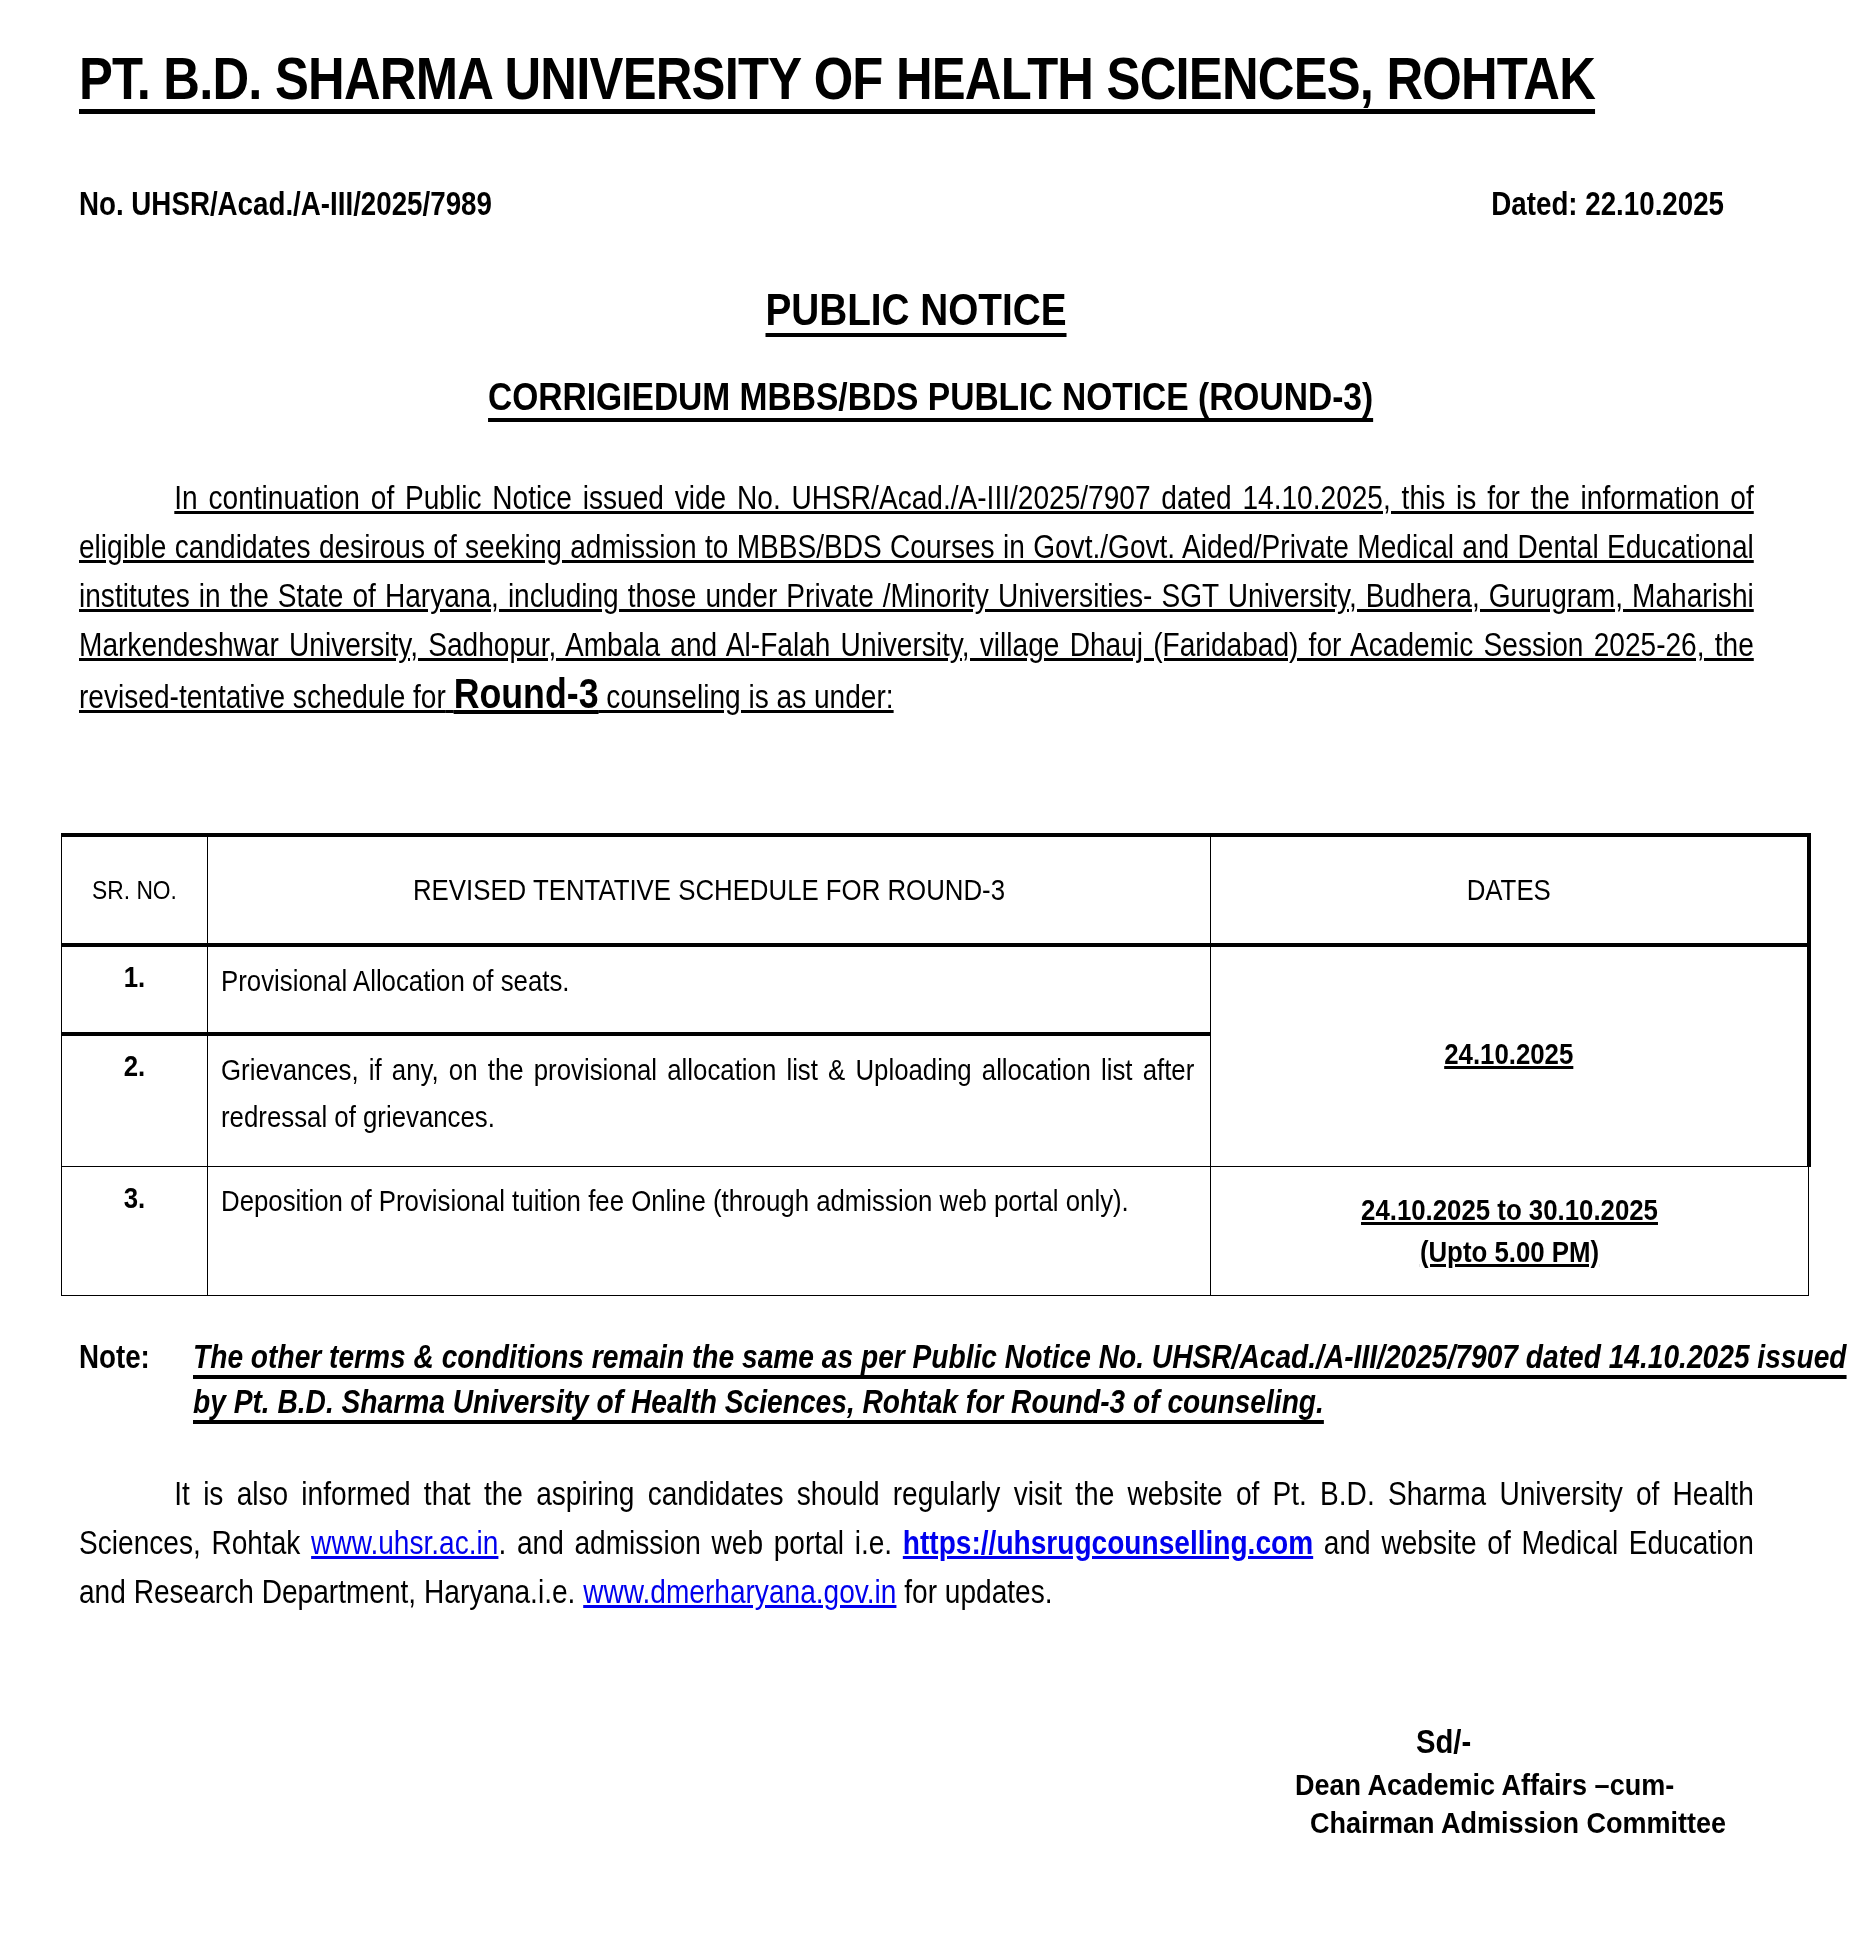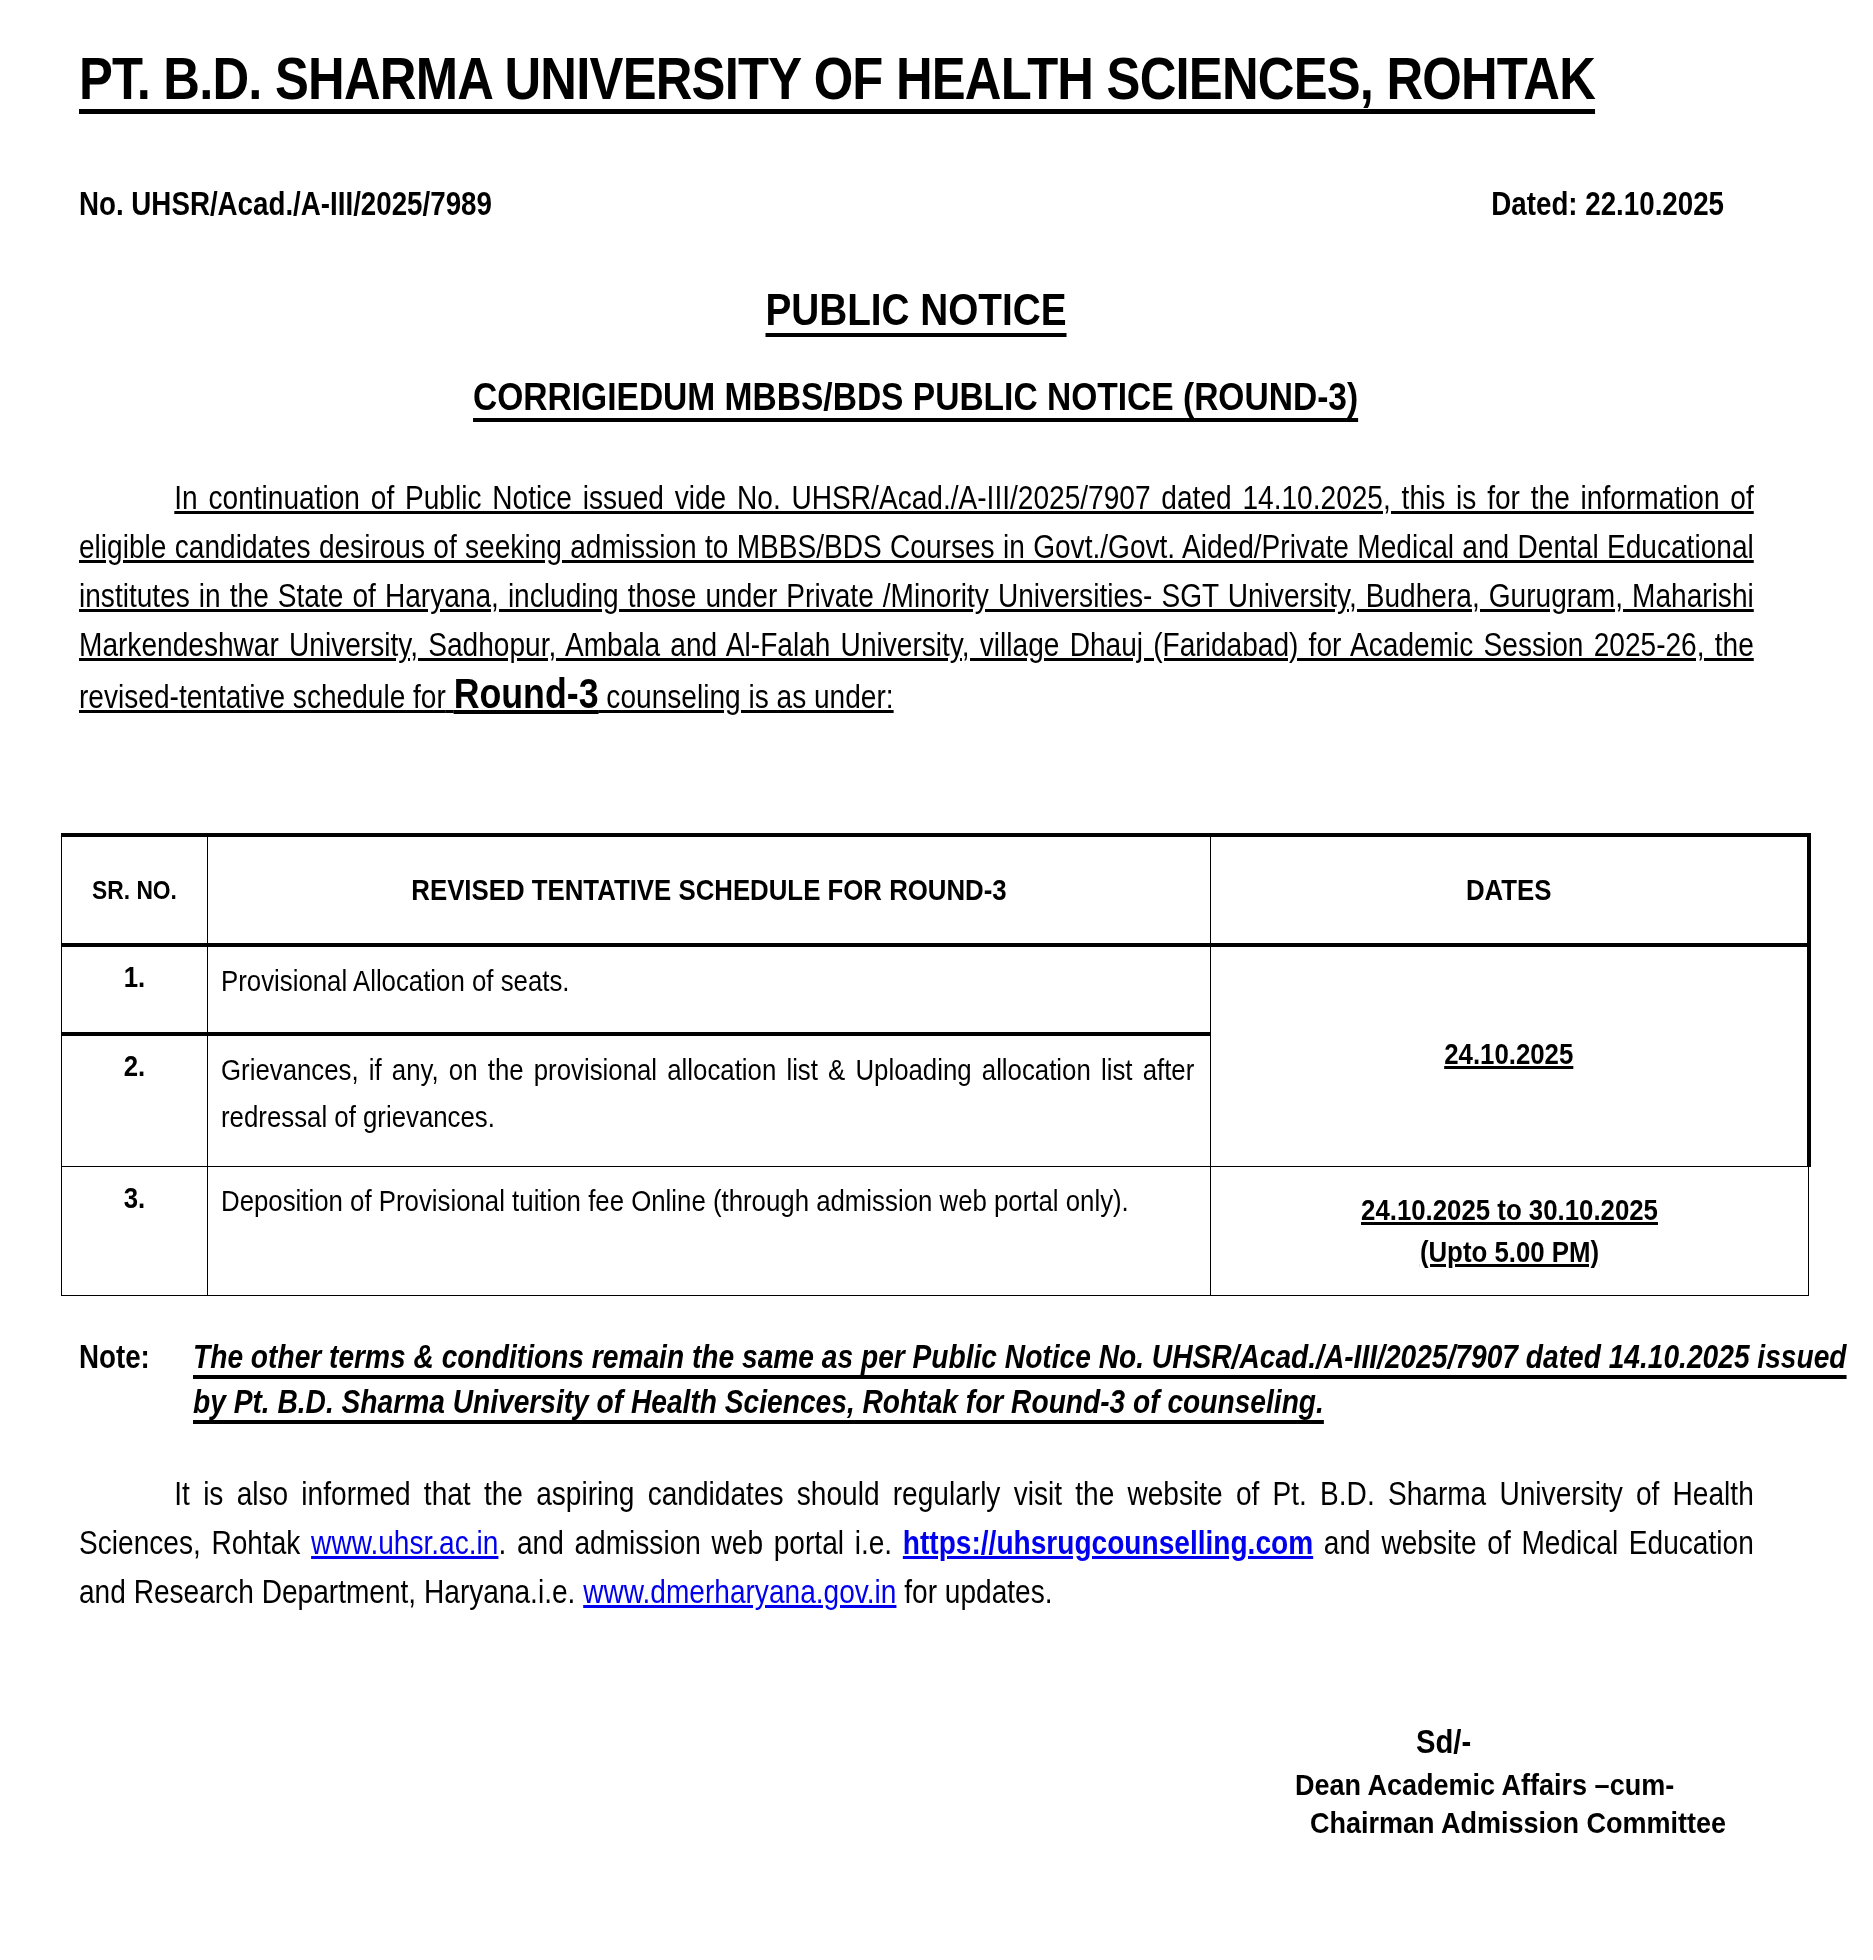--- a/index.html
+++ b/index.html
@@ -11,35 +11,35 @@
                text-decoration: underline; text-decoration-thickness: 4.7px; text-underline-offset: 9.5px; }
 
   .ref-no { position: absolute; left: 79px; top: 185px; font-size: 33px; font-weight: bold; white-space: nowrap;
             transform: scaleX(0.84); transform-origin: left top; }
   .dated { position: absolute; right: 150px; top: 185px; font-size: 33px; font-weight: bold; white-space: nowrap;
            transform: scaleX(0.84); transform-origin: right top; }
 
   .notice-title { position: absolute; left: 0; width: 1832px; top: 284px; text-align: center; }
   .notice-title span { display: inline-block; font-size: 45px; font-weight: bold; transform: scaleX(0.86);
             text-decoration: underline; text-decoration-thickness: 3.8px; text-underline-offset: 7.6px; }
-  .notice-sub { position: absolute; left: 0; width: 1832px; top: 375px; text-align: center; }
+  .notice-sub { position: absolute; left: 15px; width: 1832px; top: 375px; text-align: center; }
   .notice-sub span { display: inline-block; font-size: 39px; font-weight: bold; transform: scaleX(0.86);
             text-decoration: underline; text-decoration-thickness: 3.8px; text-underline-offset: 7.6px; }
 
   .para { position: absolute; left: 79px; width: 1675px; font-size: 33px; line-height: 49px;
           text-align: justify; }
   .para-inner { width: 1968px; transform: scaleX(0.851); transform-origin: left top; text-align: justify; }
   .indent { display: inline-block; width: 112px; }
   .round-strong { font-size: 42px; font-weight: bold; text-decoration: underline; text-decoration-thickness: 3.8px; }
 
   table.schedule { position: absolute; left: 61px; top: 833px; width: 1747px; border-collapse: collapse; table-layout: fixed; }
   table.schedule td, table.schedule th { border: 1.9px solid #000; font-size: 30px; vertical-align: top; padding: 0; }
   .cellwrap { transform: scaleX(0.86); transform-origin: left top; width: 116%; }
   .cellwrap.center { transform-origin: center top; width: 100%; text-align: center; }
-  table.schedule thead th { border-top: 4.7px solid #000; border-bottom: 4.7px solid #000; height: 106px; vertical-align: middle; font-weight: bold; }
+  table.schedule thead th { border-top: 4.7px solid #000; border-bottom: 4.7px solid #000; height: 106px; vertical-align: middle; font-weight: normal; }
   table.schedule thead th.dates-h { border-right: 4.7px solid #000; }
   .sr { text-align: center; font-weight: bold; padding-top: 13.2px !important; }
   .desc { padding: 9.5px 13.2px 0 13.2px !important; line-height: 47px; text-align: justify; }
   .row1 td { height: 72px; }
   .row1 td.desc, .row1 td.sr { border-bottom: 4.7px solid #000; }
   .row2 td { height: 117px; }
   .row3 td { height: 114px; }
   .date-cell { text-align: center; vertical-align: middle !important; font-weight: bold; line-height: 42px; text-decoration: underline; }
   .date-cell.merged { border-right: 4.7px solid #000 !important; padding-bottom: 5.7px; }
 

